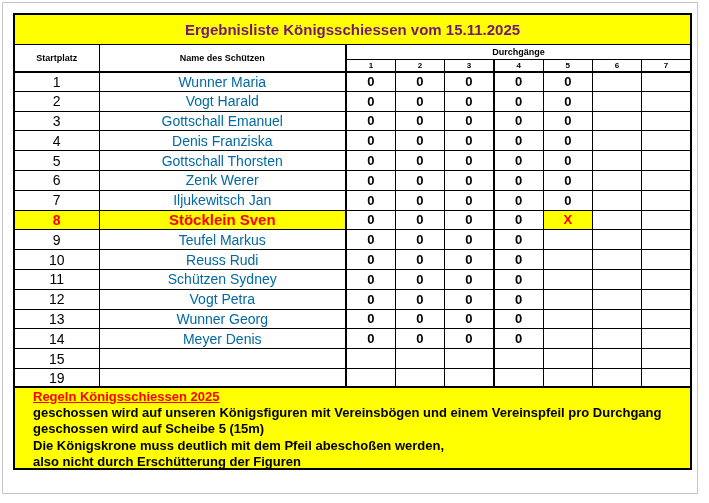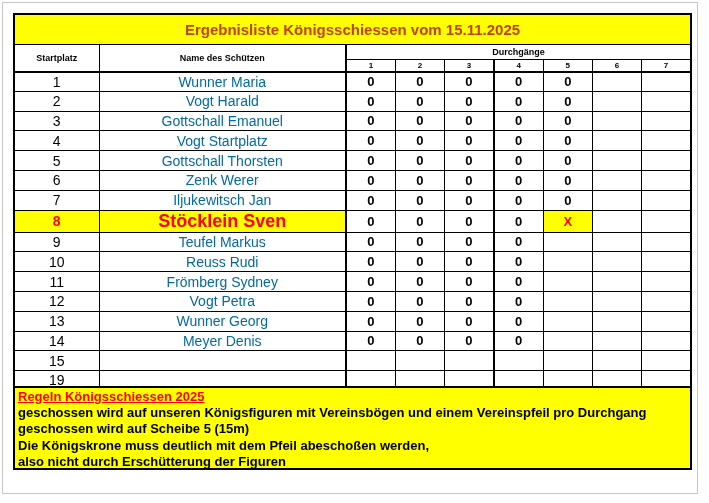--- a/index.html
+++ b/index.html
@@ -29,21 +29,21 @@
   table.main td, table.main th {
     border: 1px solid #000;
     padding: 0;
     overflow: hidden;
     white-space: nowrap;
   }
 
   .title-cell {
     height: 29px;
     background: #ffff00;
-    color: #c2410c;
+    color: #701a75;
     font-weight: bold;
     font-size: 15px;
     text-align: center;
     vertical-align: middle;
   }
 
   .hdr {
     font-size: 9px;
     font-weight: bold;
     text-align: center;
@@ -72,33 +72,33 @@
     font-size: 14px; text-align: center; vertical-align: middle; color: #0369a1;
   }
   td.result {
     font-size: 13px; font-weight: bold; text-align: center; vertical-align: middle; color: #000;
   }
   tr.hl td.start, tr.hl td.name {
     background: #ffff00;
     color: #ff0000;
     font-weight: bold;
   }
-  tr.hl td.name { font-size: 18px; }
+  tr.hl td.name { font-size: 15px; }
   td.result.xcell {
     background: #ffff00;
     color: #ff0000;
   }
 
   .rules {
     position: absolute; left: 13px; top: 386px;
     width: 679px; height: 84px;
     box-sizing: border-box;
     border: 2px solid #000;
     background: #ffff00;
-    padding: 1px 2px 0 3px;
+    padding: 1px 2px 0 18px;
     font-size: 13px;
     font-weight: bold;
     color: #000;
     line-height: 16.2px;
     white-space: nowrap;
   }
   .rules-heading {
     color: #ff0000;
     text-decoration: underline;
   }
@@ -169,21 +169,21 @@
           <td class="result">0</td>
           <td class="result">0</td>
           <td class="result thickR">0</td>
           <td class="result">0</td>
           <td class="result">0</td>
           <td class="result"></td>
           <td class="result"></td>
         </tr>
         <tr>
           <td class="start">4</td>
-          <td class="name thickR">Vogt Startplatz</td>
+          <td class="name thickR">Denis Franziska</td>
           <td class="result">0</td>
           <td class="result">0</td>
           <td class="result thickR">0</td>
           <td class="result">0</td>
           <td class="result">0</td>
           <td class="result"></td>
           <td class="result"></td>
         </tr>
         <tr>
           <td class="start">5</td>
@@ -246,21 +246,21 @@
           <td class="result">0</td>
           <td class="result">0</td>
           <td class="result thickR">0</td>
           <td class="result">0</td>
           <td class="result"></td>
           <td class="result"></td>
           <td class="result"></td>
         </tr>
         <tr>
           <td class="start">11</td>
-          <td class="name thickR">Frömberg Sydney</td>
+          <td class="name thickR">Schützen Sydney</td>
           <td class="result">0</td>
           <td class="result">0</td>
           <td class="result thickR">0</td>
           <td class="result">0</td>
           <td class="result"></td>
           <td class="result"></td>
           <td class="result"></td>
         </tr>
         <tr>
           <td class="start">12</td>

